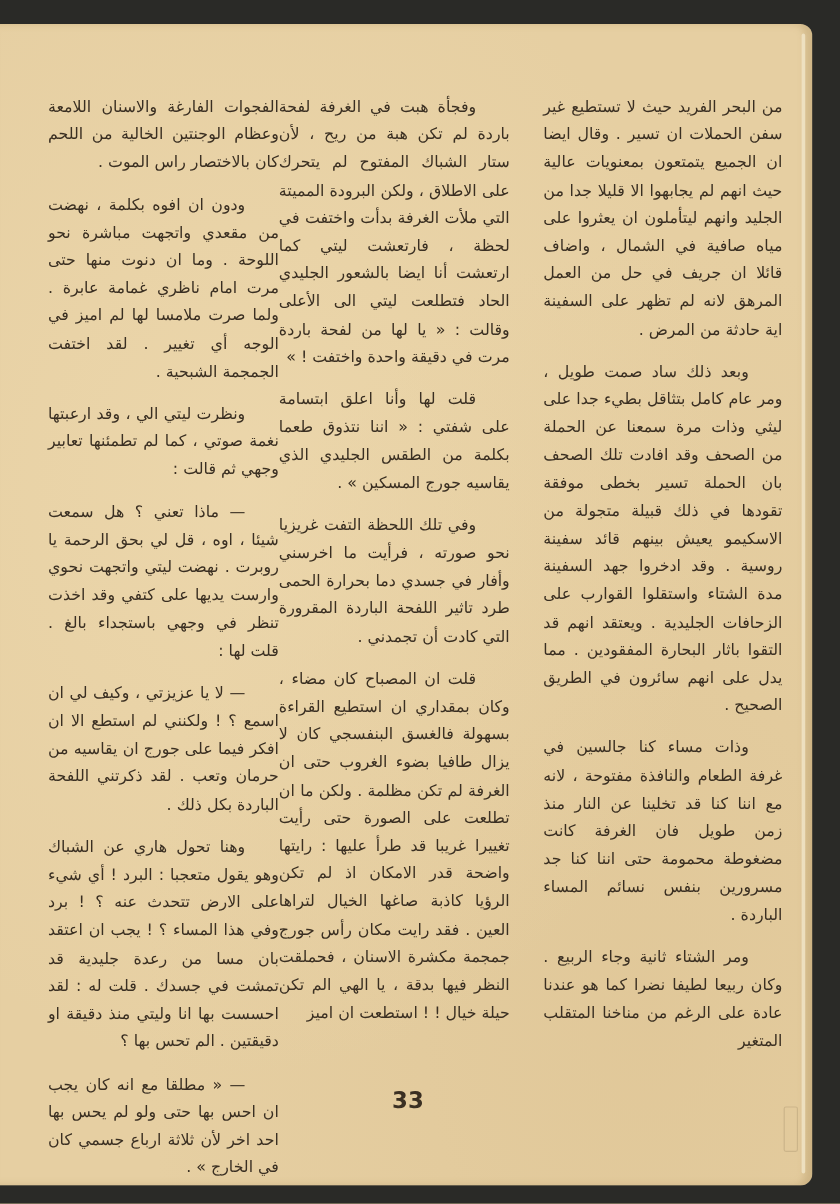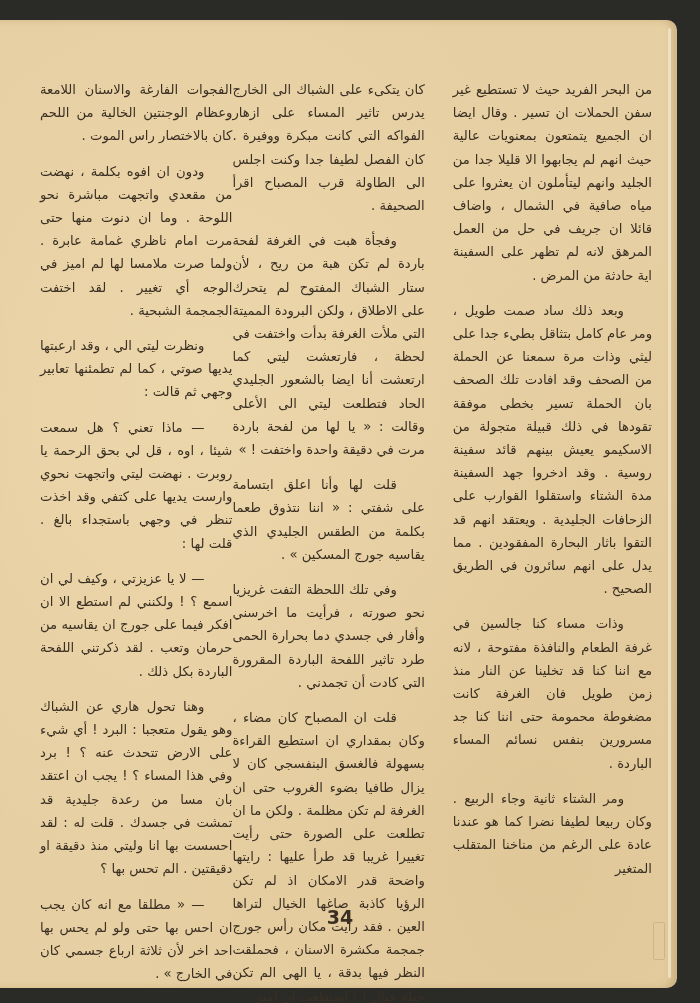--- a/index.html
+++ b/index.html
@@ -100,35 +100,34 @@
   <div class="columns">
 
     <div class="column right">
       <p class="para">من البحر الفريد حيث لا تستطيع غير سفن الحملات ان تسير . وقال ايضا ان الجميع يتمتعون بمعنويات عالية حيث انهم لم يجابهوا الا قليلا جدا من الجليد وانهم ليتأملون ان يعثروا على مياه صافية في الشمال ، واضاف قائلا ان جريف في حل من العمل المرهق لانه لم تظهر على السفينة اية حادثة من المرض .</p>
       <p class="para indent">وبعد ذلك ساد صمت طويل ، ومر عام كامل بتثاقل بطيء جدا على ليثي وذات مرة سمعنا عن الحملة من الصحف وقد افادت تلك الصحف بان الحملة تسير بخطى موفقة تقودها في ذلك قبيلة متجولة من الاسكيمو يعيش بينهم قائد سفينة روسية . وقد ادخروا جهد السفينة مدة الشتاء واستقلوا القوارب على الزحافات الجليدية . ويعتقد انهم قد التقوا باثار البحارة المفقودين . مما يدل على انهم سائرون في الطريق الصحيح .</p>
       <p class="para indent">وذات مساء كنا جالسين في غرفة الطعام والنافذة مفتوحة ، لانه مع اننا كنا قد تخلينا عن النار منذ زمن طويل فان الغرفة كانت مضغوطة محمومة حتى اننا كنا جد مسرورين بنفس نسائم المساء الباردة .</p>
       <p class="para indent">ومر الشتاء ثانية وجاء الربيع . وكان ربيعا لطيفا نضرا كما هو عندنا عادة على الرغم من مناخنا المتقلب المتغير</p>
     </div>
 
     <div class="column middle">
-      <p class="para">كان يتكىء على الشباك الى الخارج يدرس تاثير المساء على ازهار الفواكه التي كانت مبكرة ووفيرة . كان الفصل لطيفا جدا وكنت اجلس الى الطاولة قرب المصباح اقرأ الصحيفة .</p>
       <p class="para indent">وفجأة هبت في الغرفة لفحة باردة لم تكن هبة من ريح ، لأن ستار الشباك المفتوح لم يتحرك على الاطلاق ، ولكن البرودة المميتة التي ملأت الغرفة بدأت واختفت في لحظة ، فارتعشت ليتي كما ارتعشت أنا ايضا بالشعور الجليدي الحاد فتطلعت ليتي الى الأعلى وقالت : « يا لها من لفحة باردة مرت في دقيقة واحدة واختفت ! »</p>
       <p class="para indent">قلت لها وأنا اعلق ابتسامة على شفتي : « اننا نتذوق طعما بكلمة من الطقس الجليدي الذي يقاسيه جورج المسكين » .</p>
       <p class="para indent">وفي تلك اللحظة التفت غريزيا نحو صورته ، فرأيت ما اخرسني وأفار في جسدي دما بحرارة الحمى طرد تاثير اللفحة الباردة المقرورة التي كادت أن تجمدني .</p>
       <p class="para indent">قلت ان المصباح كان مضاء ، وكان بمقداري ان استطيع القراءة بسهولة فالغسق البنفسجي كان لا يزال طافيا بضوء الغروب حتى ان الغرفة لم تكن مظلمة . ولكن ما ان تطلعت على الصورة حتى رأيت تغييرا غريبا قد طرأ عليها : رايتها واضحة قدر الامكان اذ لم تكن الرؤيا كاذبة صاغها الخيال لتراها العين . فقد رايت مكان رأس جورج جمجمة مكشرة الاسنان ، فحملقت النظر فيها بدقة ، يا الهي الم تكن حيلة خيال ! ! استطعت ان اميز</p>
     </div>
 
     <div class="column left">
       <p class="para">الفجوات الفارغة والاسنان اللامعة وعظام الوجنتين الخالية من اللحم كان بالاختصار راس الموت .</p>
       <p class="para indent">ودون ان افوه بكلمة ، نهضت من مقعدي واتجهت مباشرة نحو اللوحة . وما ان دنوت منها حتى مرت امام ناظري غمامة عابرة . ولما صرت ملامسا لها لم اميز في الوجه أي تغيير . لقد اختفت الجمجمة الشبحية .</p>
-      <p class="para indent">ونظرت ليتي الي ، وقد ارعبتها يديها صوتي ، كما لم تطمئنها تعابير وجهي ثم قالت :</p>
+      <p class="para indent">ونظرت ليتي الي ، وقد ارعبتها نغمة صوتي ، كما لم تطمئنها تعابير وجهي ثم قالت :</p>
       <p class="para indent">— ماذا تعني ؟ هل سمعت شيئا ، اوه ، قل لي بحق الرحمة يا روبرت . نهضت ليتي واتجهت نحوي وارست يديها على كتفي وقد اخذت تنظر في وجهي باستجداء بالغ . قلت لها :</p>
       <p class="para indent">— لا يا عزيزتي ، وكيف لي ان اسمع ؟ ! ولكنني لم استطع الا ان افكر فيما على جورج ان يقاسيه من حرمان وتعب . لقد ذكرتني اللفحة الباردة بكل ذلك .</p>
       <p class="para indent">وهنا تحول هاري عن الشباك وهو يقول متعجبا : البرد ! أي شيء على الارض تتحدث عنه ؟ ! برد وفي هذا المساء ؟ ! يجب ان اعتقد بان مسا من رعدة جليدية قد تمشت في جسدك . قلت له : لقد احسست بها انا وليتي منذ دقيقة او دقيقتين . الم تحس بها ؟</p>
       <p class="para indent">— « مطلقا مع انه كان يجب ان احس بها حتى ولو لم يحس بها احد اخر لأن ثلاثة ارباع جسمي كان في الخارج » .</p>
 
     </div>
 
   </div>
 
-  <div class="page-number">34</div>
+  <div class="page-number">33</div>
   <div class="margin-mark"></div>
 </div>
 
 </body></html>

